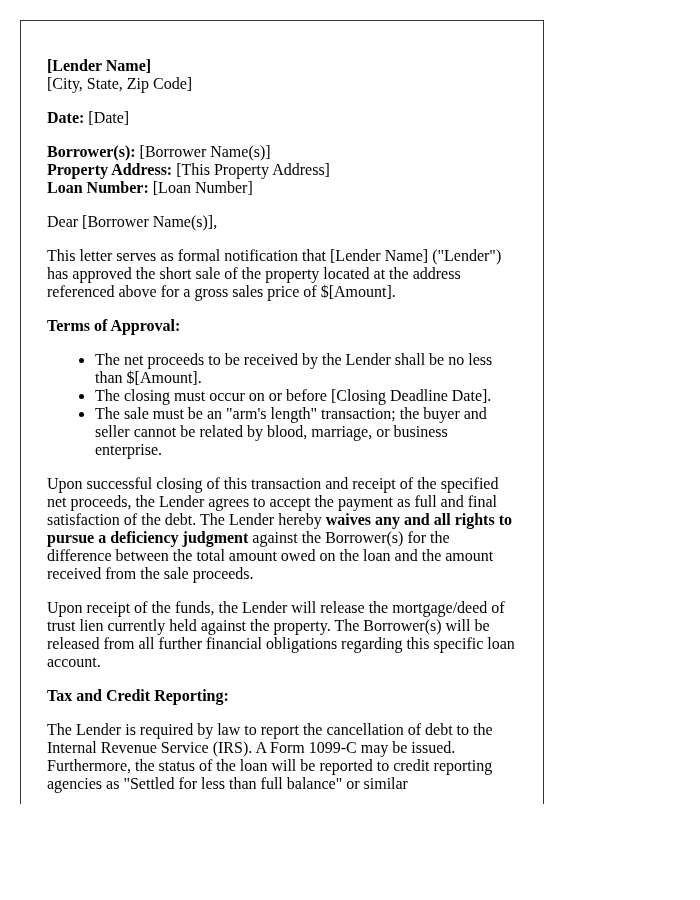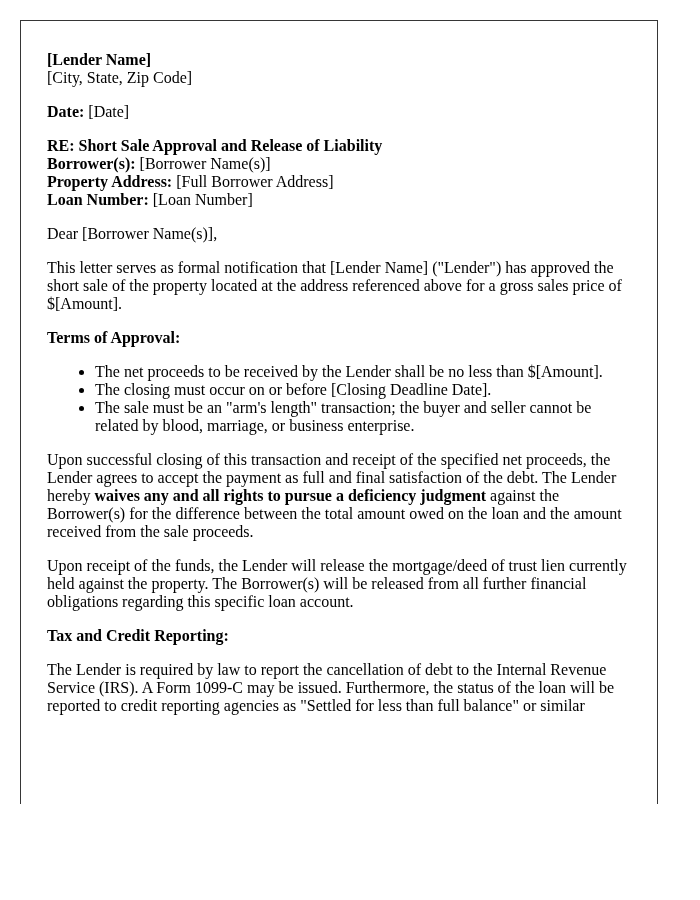--- a/index.html
+++ b/index.html
@@ -13,26 +13,26 @@
     position: relative;
     font-family: "Liberation Serif", "DejaVu Serif", serif;
     font-size: 16px;
     color: #000000;
     overflow: hidden;
   }
   .letter {
     position: absolute;
     left: 20px;
     top: 20px;
-    width: 638px;
+    width: 524px;
     height: 784px;
     box-sizing: border-box;
     border: 1px solid #363636;
     border-bottom: none;
-    padding: 14px 26px 0 26px;
+    padding: 20px 26px 0 26px;
     overflow: hidden;
     background: #ffffff;
   }
   .block {
     margin: 16px 0;
     line-height: normal;
   }
   .line { margin: 0; }
   .bold, strong { font-weight: bold; }
   ul.bullets {
@@ -48,23 +48,22 @@
 <div class="letter">
 
   <div class="block">
     <div class="line bold">[Lender Name]</div>
     <div class="line">[City, State, Zip Code]</div>
   </div>
 
   <div class="block"><strong>Date:</strong> <span>[Date]</span></div>
 
   <div class="block">
-    <div class="line bold">RE: Short Sale Approval and Release of Liability</div>
     <div class="line"><strong>Borrower(s):</strong> <span>[Borrower Name(s)]</span></div>
-    <div class="line"><strong>Property Address:</strong> <span>[Full Borrower Address]</span></div>
+    <div class="line"><strong>Property Address:</strong> <span>[This Property Address]</span></div>
     <div class="line"><strong>Loan Number:</strong> <span>[Loan Number]</span></div>
   </div>
 
   <div class="block">Dear [Borrower Name(s)],</div>
 
   <div class="block">This letter serves as formal notification that [Lender Name] ("Lender") has approved the short sale of the property located at the address referenced above for a gross sales price of $[Amount].</div>
 
   <div class="block bold">Terms of Approval:</div>
 
   <ul class="bullets">

